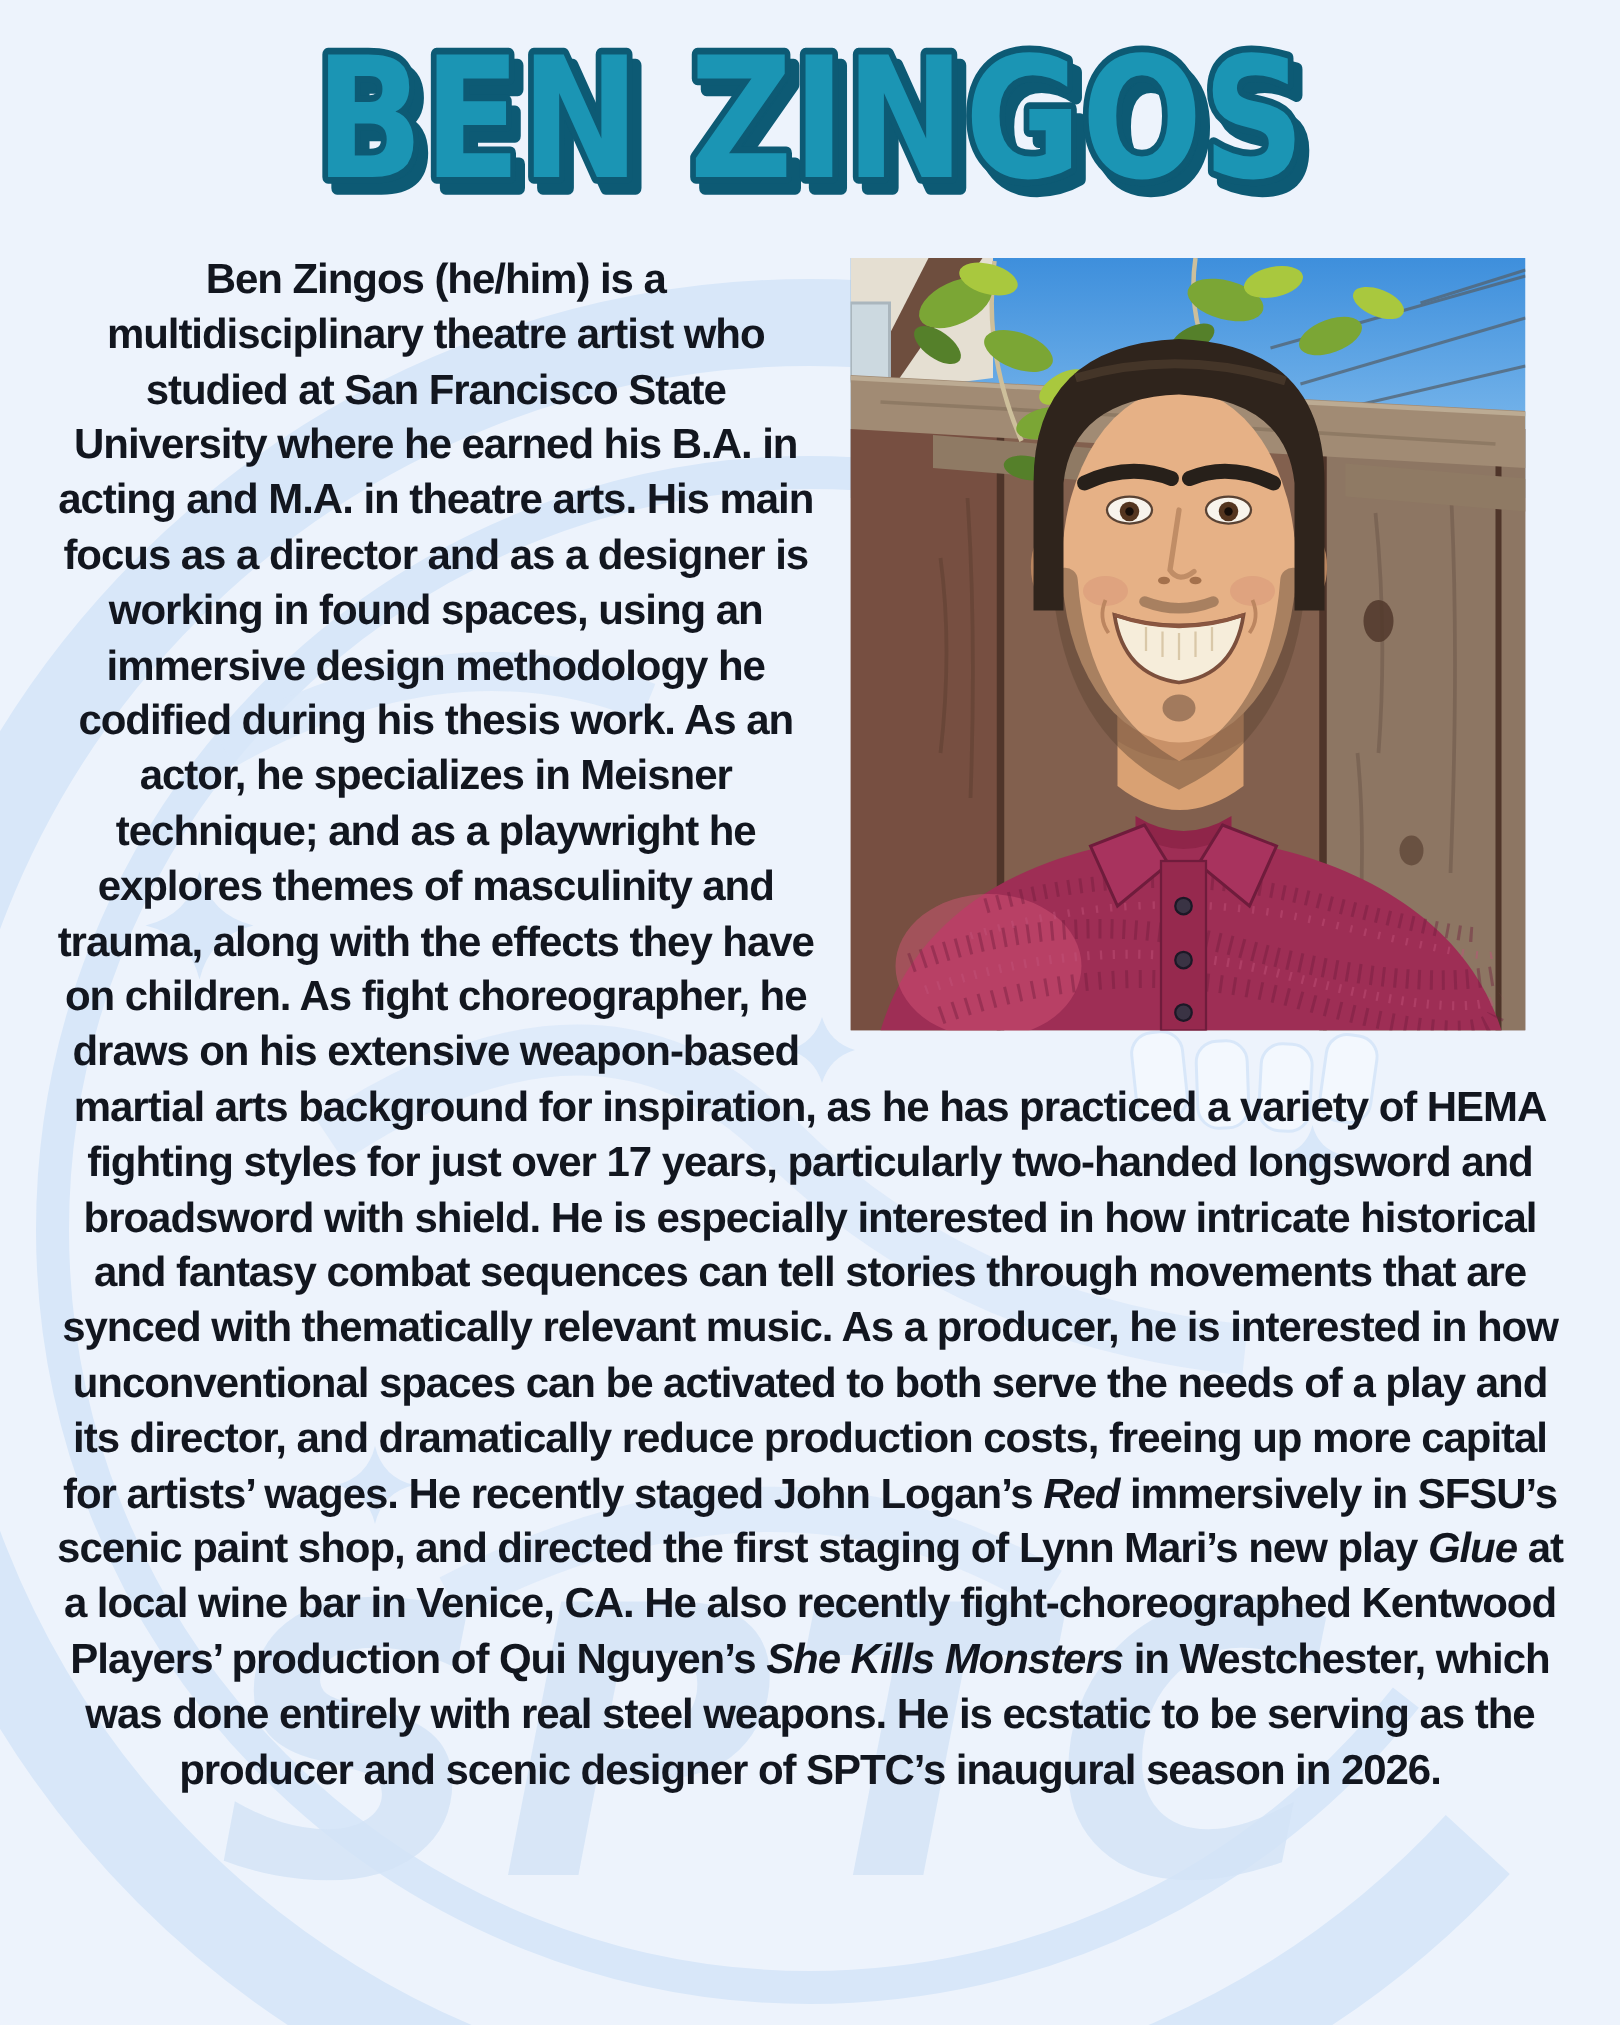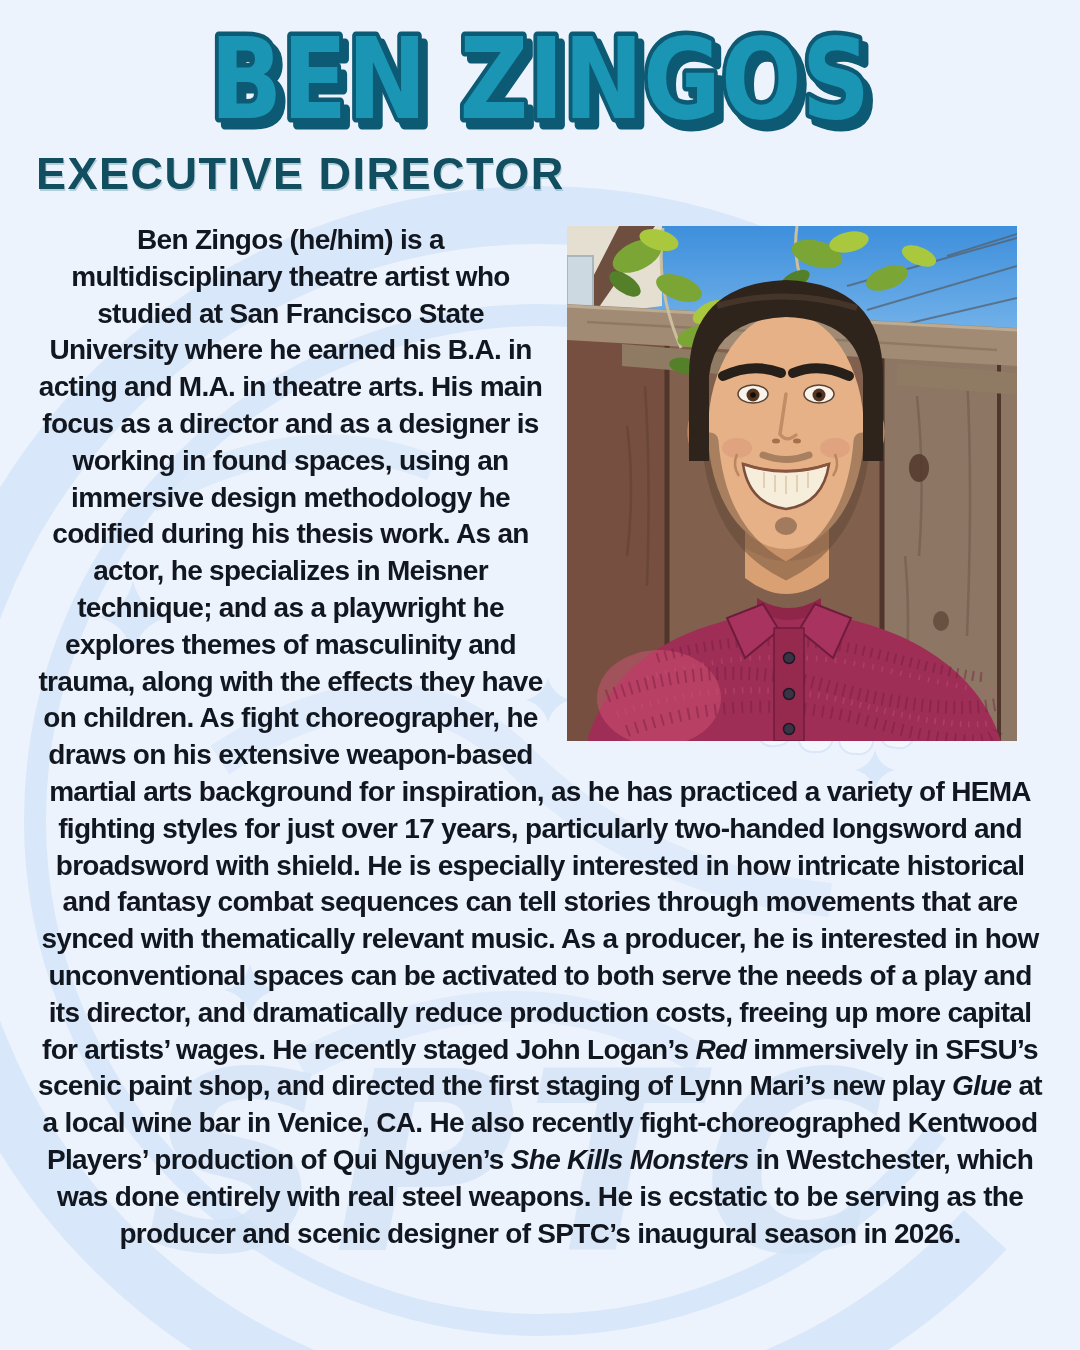--- a/index.html
+++ b/index.html
@@ -59,21 +59,20 @@
   </svg>
 
   <div class="content">
     <header>
       <svg class="title-svg" viewBox="0 0 1008 132">
 
         <text class="title-main" x="510" y="111" text-anchor="middle" font-size="112" textLength="660" lengthAdjust="spacingAndGlyphs" fill="#0d5a74" stroke="#0d5a74" stroke-width="9" stroke-linejoin="round">BEN ZINGOS</text>
 
         <text class="title-main" x="504" y="104" text-anchor="middle" font-size="112" textLength="660" lengthAdjust="spacingAndGlyphs" fill="#1b95b4" stroke="#0d5a74" stroke-width="9" stroke-linejoin="round" paint-order="stroke">BEN ZINGOS</text>
       </svg>
-      <h2 class="subtitle">EXECUTIVE DIRECTOR</h2>
     </header>
 
     <div class="bio-wrap">
 
       <figure class="photo">
         <svg viewBox="0 0 450 515" preserveAspectRatio="none">
           <defs>
             <linearGradient id="sky" x1="0" y1="0" x2="0" y2="1">
               <stop offset="0" stop-color="#3e8fdc"></stop>
               <stop offset="1" stop-color="#8cc3f0"></stop>

